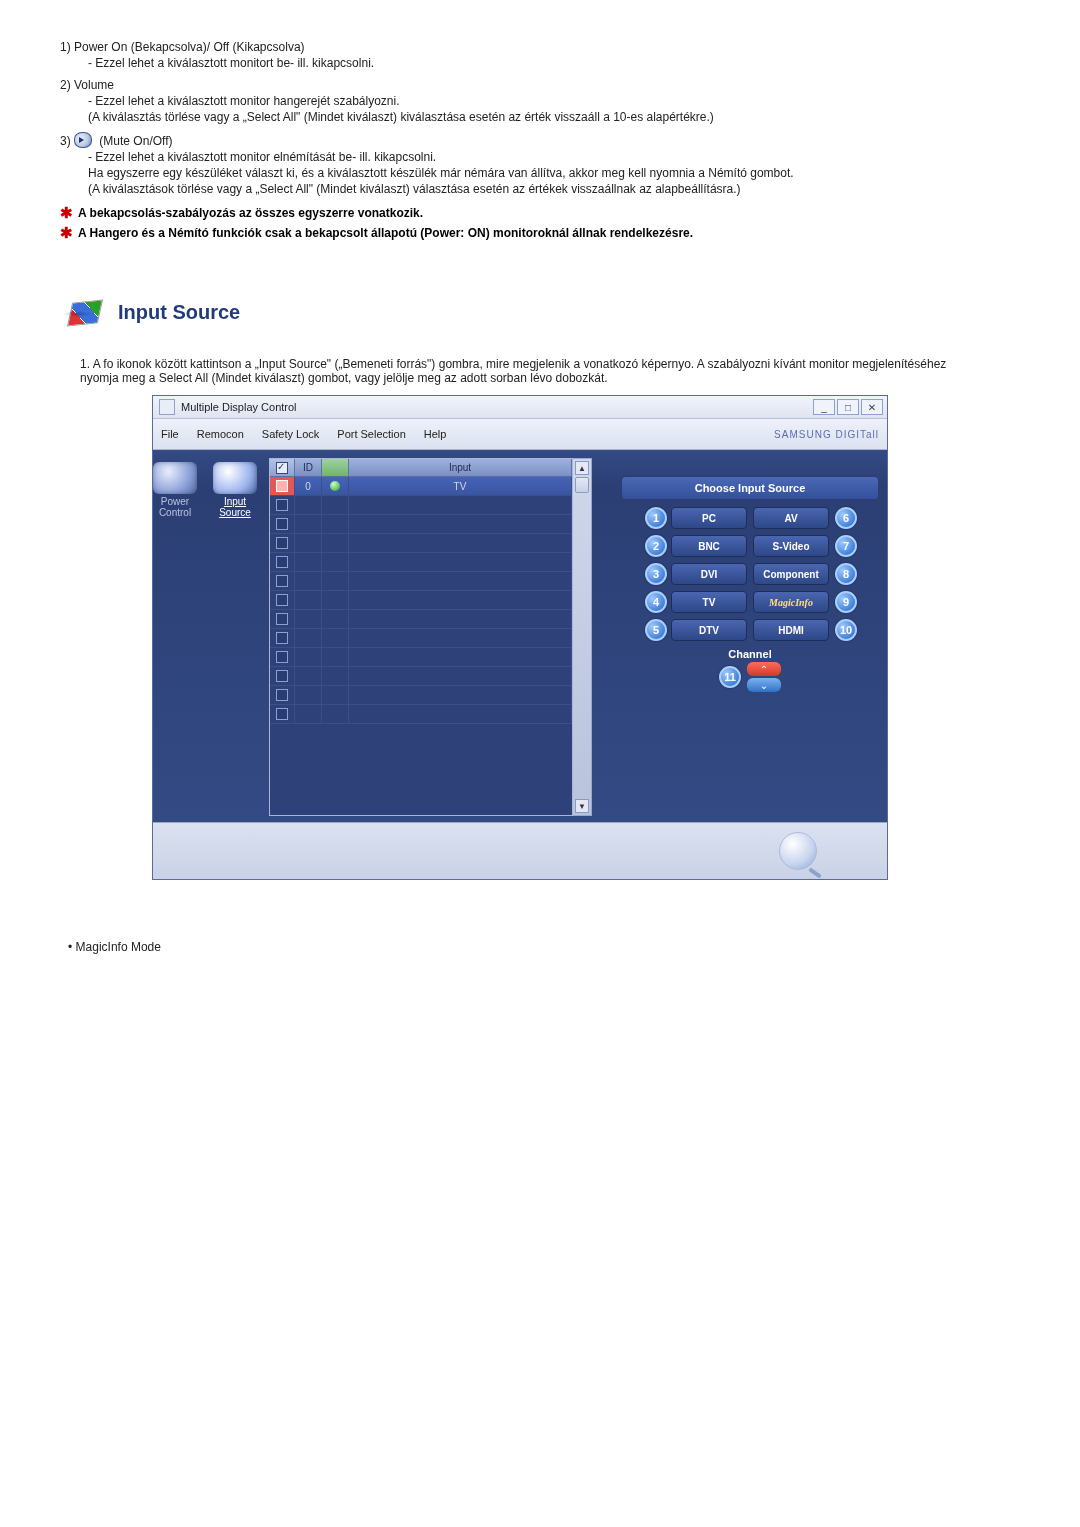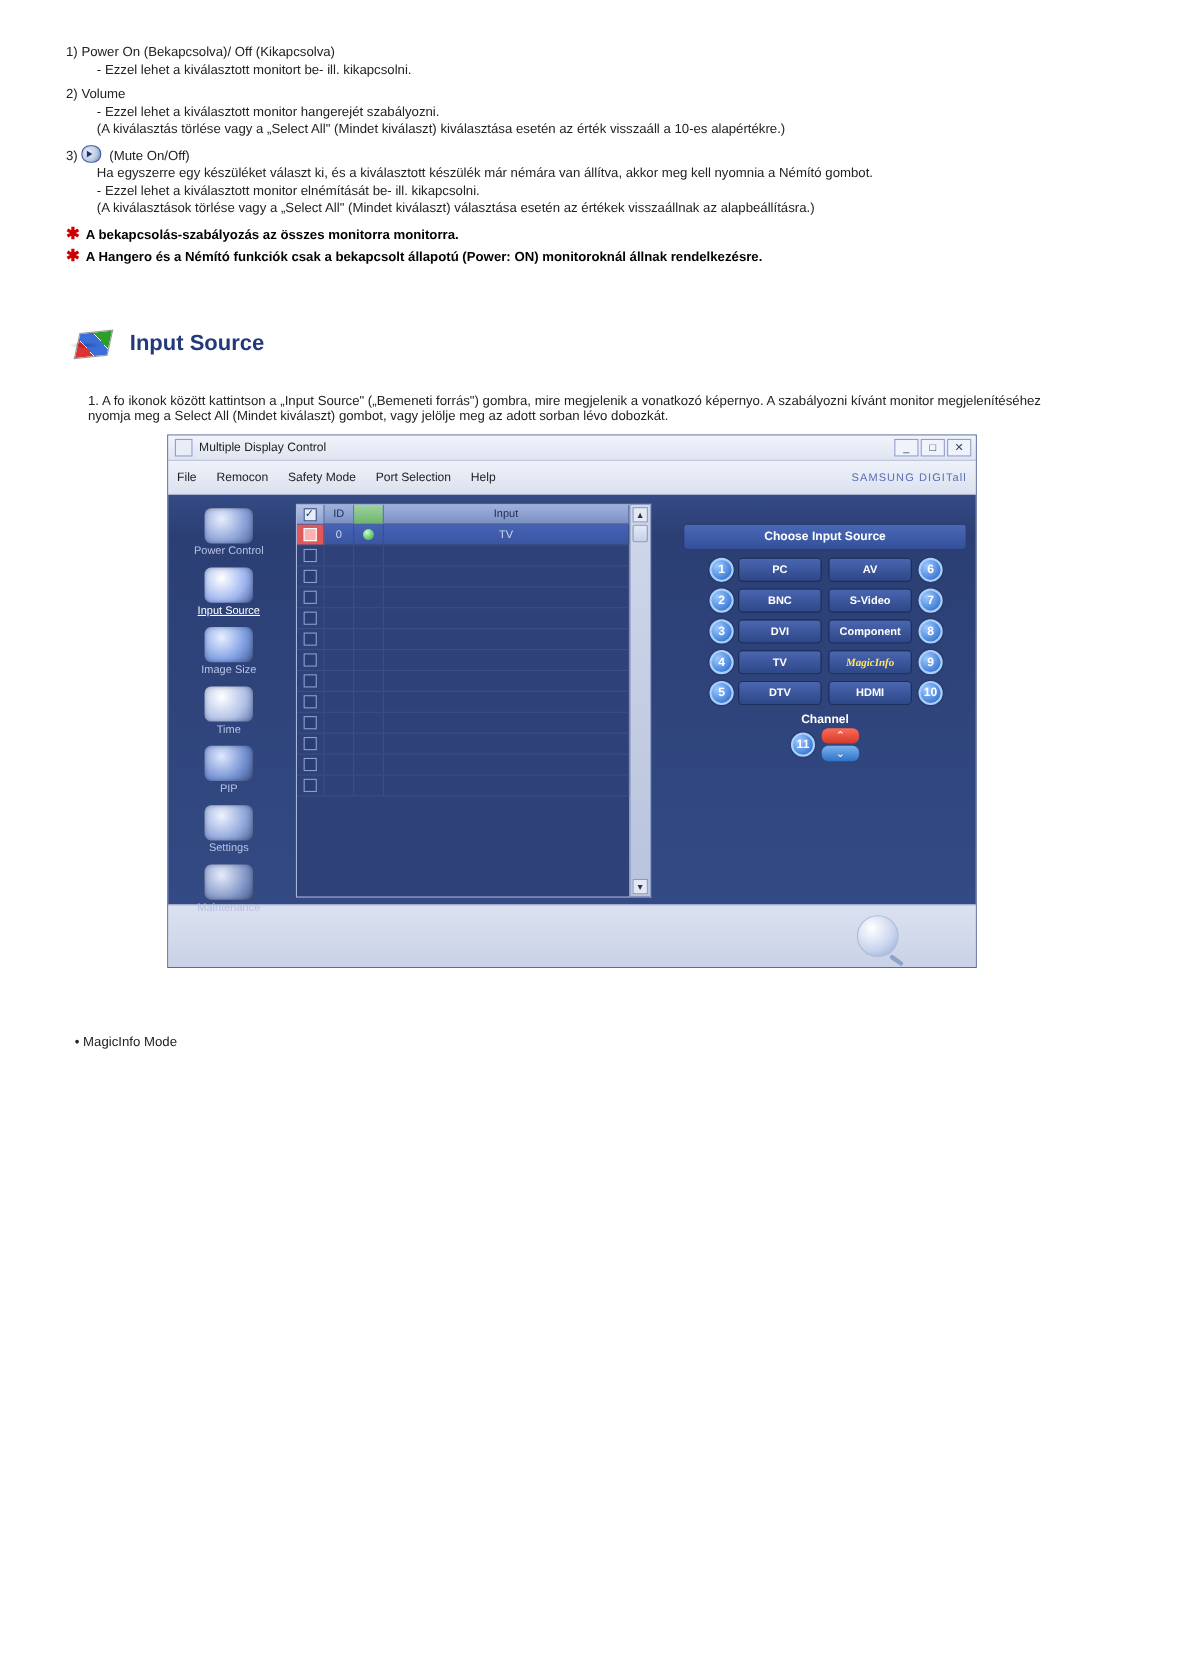--- a/index.html
+++ b/index.html
@@ -120,22 +120,22 @@
 
   .app-body {
     display:flex;
     background: linear-gradient(#344a84 0%, #2b3f74 10%, #334a84 100%);
     height: 372px;
   }
 
   
   .nav {
     width: 110px;
-    display:flex; flex-direction:column;
-    gap: 5px;
+    display:flex; flex-direction:row;
+    gap: 16px;
     padding: 10px 0 4px 0;
   }
   .nav-item {
     display:flex; flex-direction:column; align-items:center;
     font-size: 10px;
     color: #b7c3e6;
     text-align:center;
     gap: 2px;
     padding: 2px 0;
   }
@@ -322,28 +322,28 @@
       <div class="sub-indent">
         <div class="sub-line dashed">Ezzel lehet a kiválasztott monitor hangerejét szabályozni.</div>
         <div class="sub-line">(A kiválasztás törlése vagy a „Select All" (Mindet kiválaszt) kiválasztása esetén az érték visszaáll a 10-es alapértékre.)</div>
       </div>
     </li>
     <li>
       <span class="num-label">3)</span>
       <span class="mute-ico"></span>
       <span>(Mute On/Off)</span>
       <div class="sub-indent">
+        <div class="sub-line dashed">Ezzel lehet a kiválasztott monitor elnémítását be- ill. kikapcsolni.</div>
         <div class="sub-line">Ha egyszerre egy készüléket választ ki, és a kiválasztott készülék már némára van állítva, akkor meg kell nyomnia a Némító gombot.</div>
-        <div class="sub-line dashed">Ezzel lehet a kiválasztott monitor elnémítását be- ill. kikapcsolni.</div>
         <div class="sub-line">(A kiválasztások törlése vagy a „Select All" (Mindet kiválaszt) választása esetén az értékek visszaállnak az alapbeállításra.)</div>
       </div>
     </li>
   </ol>
 
-  <div class="star-note">A bekapcsolás-szabályozás az összes monitorra monitorra.</div>
+  <div class="star-note">A bekapcsolás-szabályozás az összes egyszerre vonatkozik.</div>
   <div class="star-note">A Hangero és a Némító funkciók csak a bekapcsolt állapotú (Power: ON) monitoroknál állnak rendelkezésre.</div>
 
   <div class="section-title-row">
     <span class="rubik-ico"></span>
     <span class="section-title">Input Source</span>
   </div>
 
   <div class="para-list">
     <span class="idx">1.</span>
     <span>A fo ikonok között kattintson a „Input Source" („Bemeneti forrás") gombra, mire megjelenik a vonatkozó képernyo. A szabályozni kívánt monitor megjelenítéséhez nyomja meg a Select All (Mindet kiválaszt) gombot, vagy jelölje meg az adott sorban lévo dobozkát.</span>
@@ -362,21 +362,21 @@
           <div class="winbtn">_</div>
           <div class="winbtn">□</div>
           <div class="winbtn">✕</div>
         </div>
       </div>
 
       <div class="menubar">
         <div class="menus">
           <span>File</span>
           <span>Remocon</span>
-          <span>Safety Mode</span>
+          <span>Safety Lock</span>
           <span>Port Selection</span>
           <span>Help</span>
         </div>
         <span class="brand">SAMSUNG DIGITall</span>
       </div>
 
       <div class="app-body">
 
         <div class="nav">
           <div class="nav-item">

